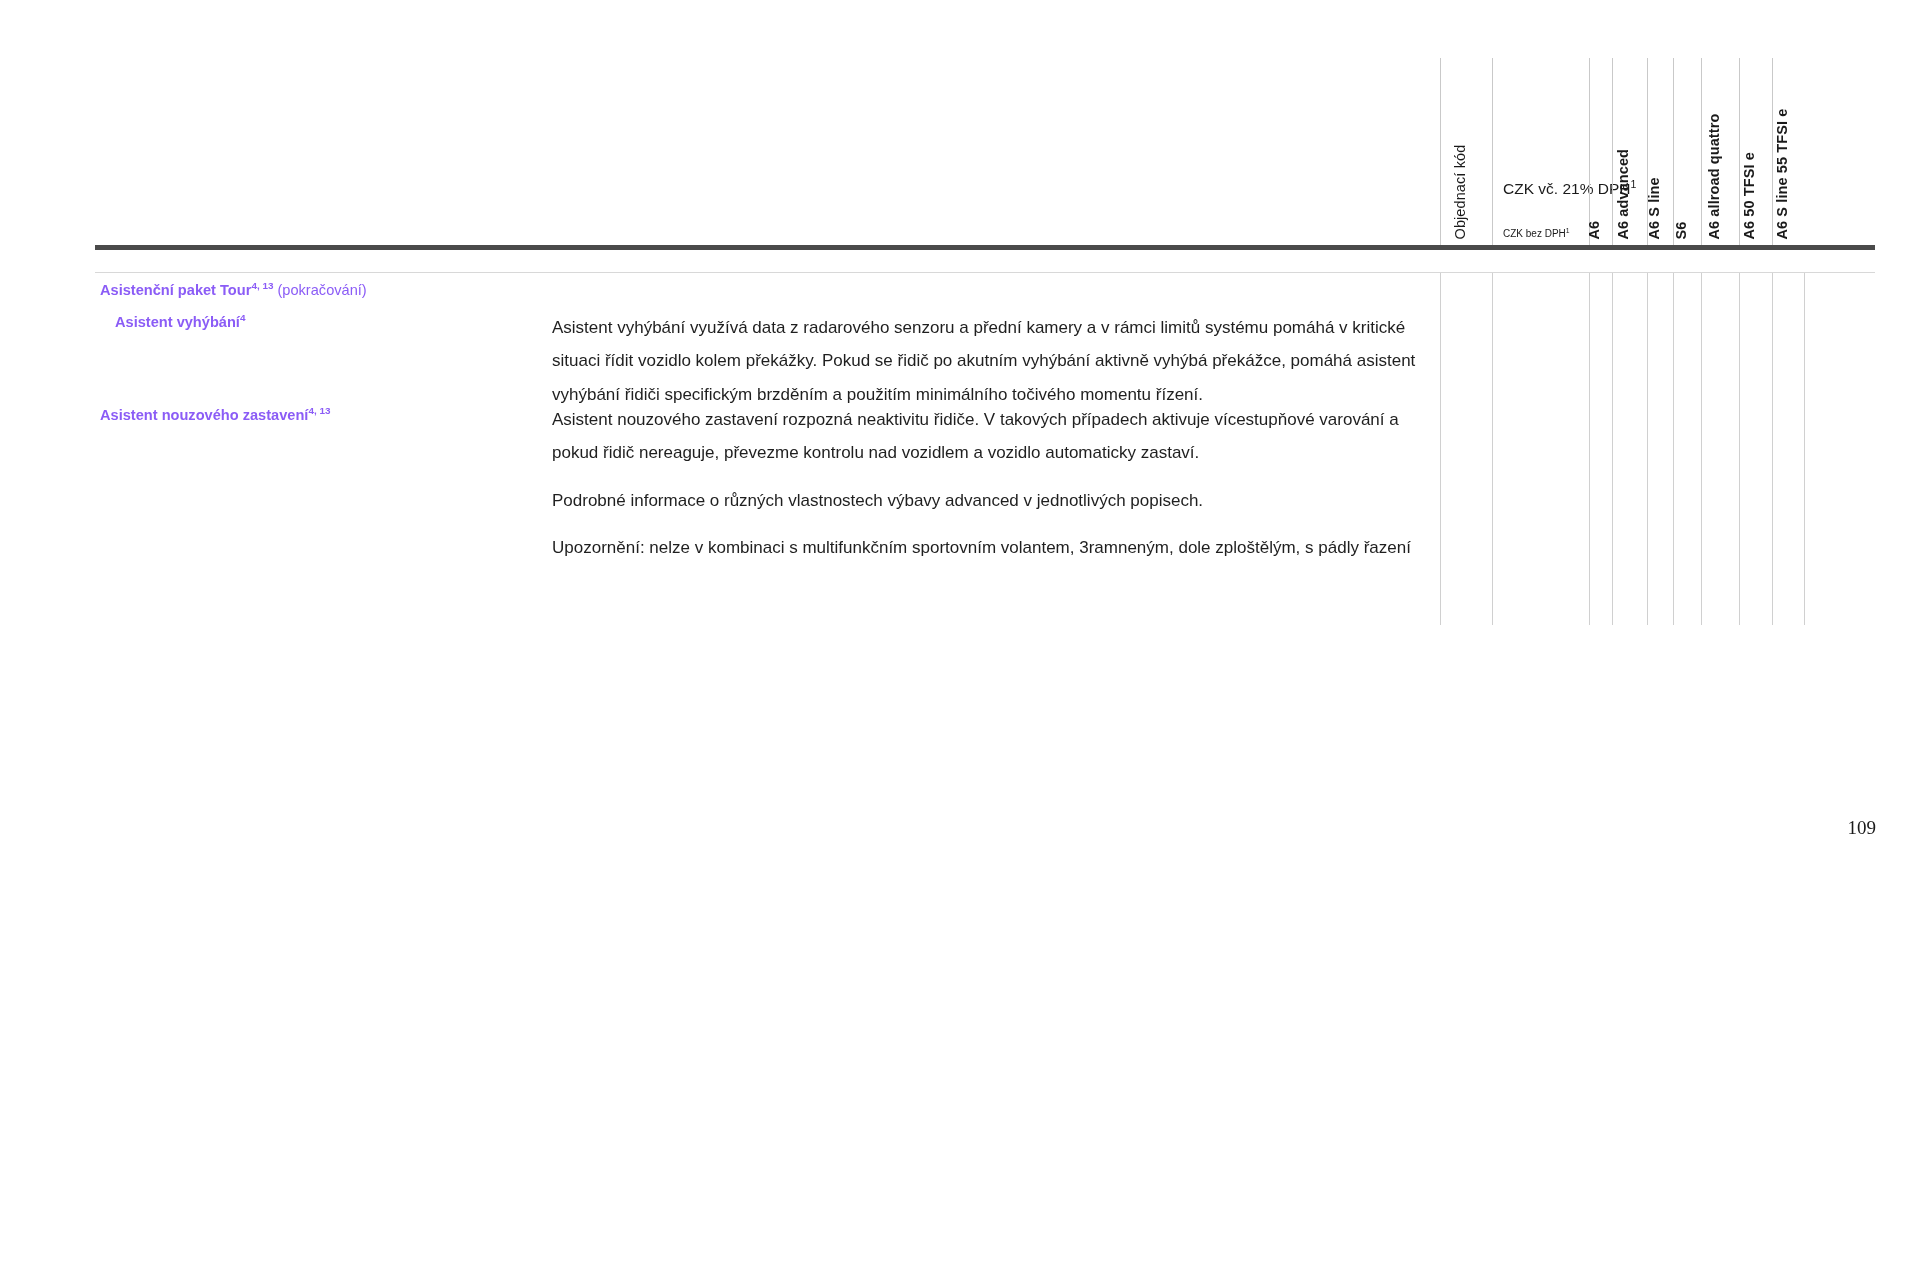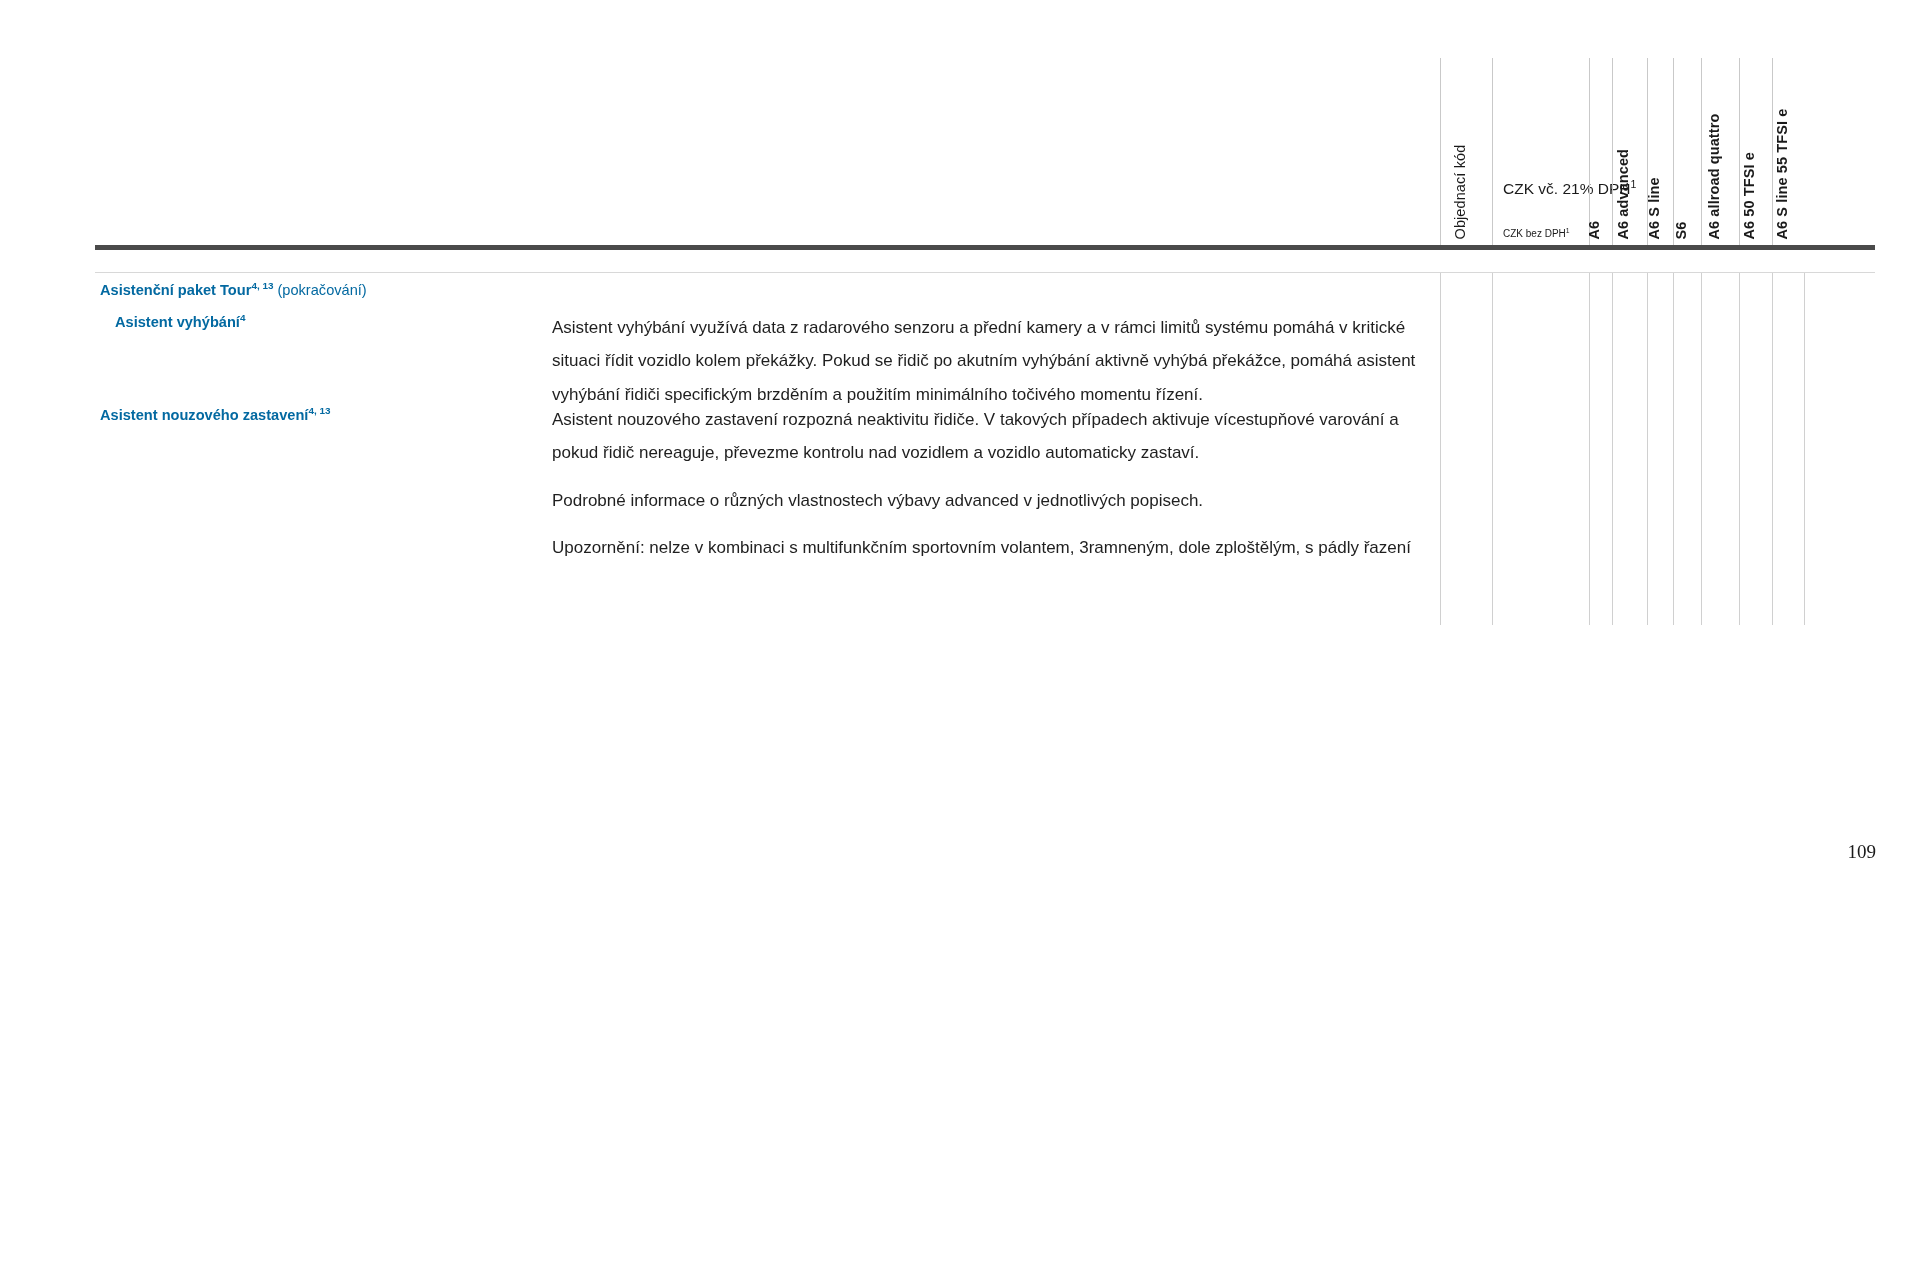--- a/index.html
+++ b/index.html
@@ -141,21 +141,21 @@
   .desc-col {
     position: absolute;
     left: 552px;
     width: 880px;
   }
 
   .row-label {
     font-weight: bold;
     font-size: 14.6px;
     line-height: 1.5;
-    color: #0369a1;
+    color: #8b5cf6;
   }
   .row-label .normal { font-weight: normal; }
 
   .para {
     font-size: 17px;
     line-height: 1.97;
     color: #1f1f1f;
   }
   .para + .para { margin-top: 14px; }
 
@@ -167,21 +167,20 @@
   .lbl3 { top: 405px; }
 
   
   .page-number {
     position: absolute;
     right: 44px;
     top: 817px;
     font-size: 19px;
     color: #1a1a1a;
     font-family: "Liberation Serif", serif;
-    margin-top: 24px;
   }
 </style>
 </head>
 <body>
 
 <div class="page">
 
   <div class="table-area">
     <div class="head-row">
       <div class="head-cells">

